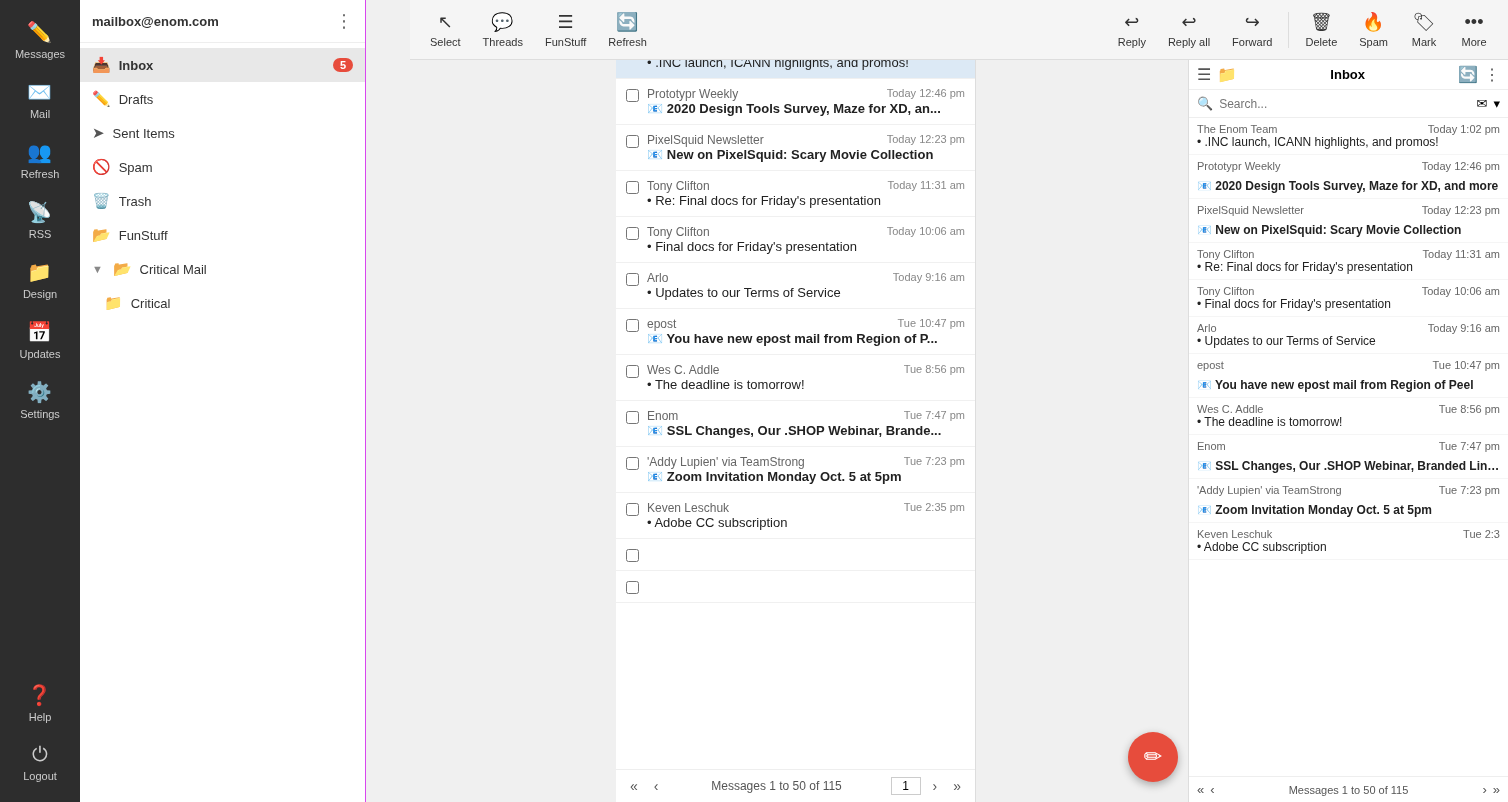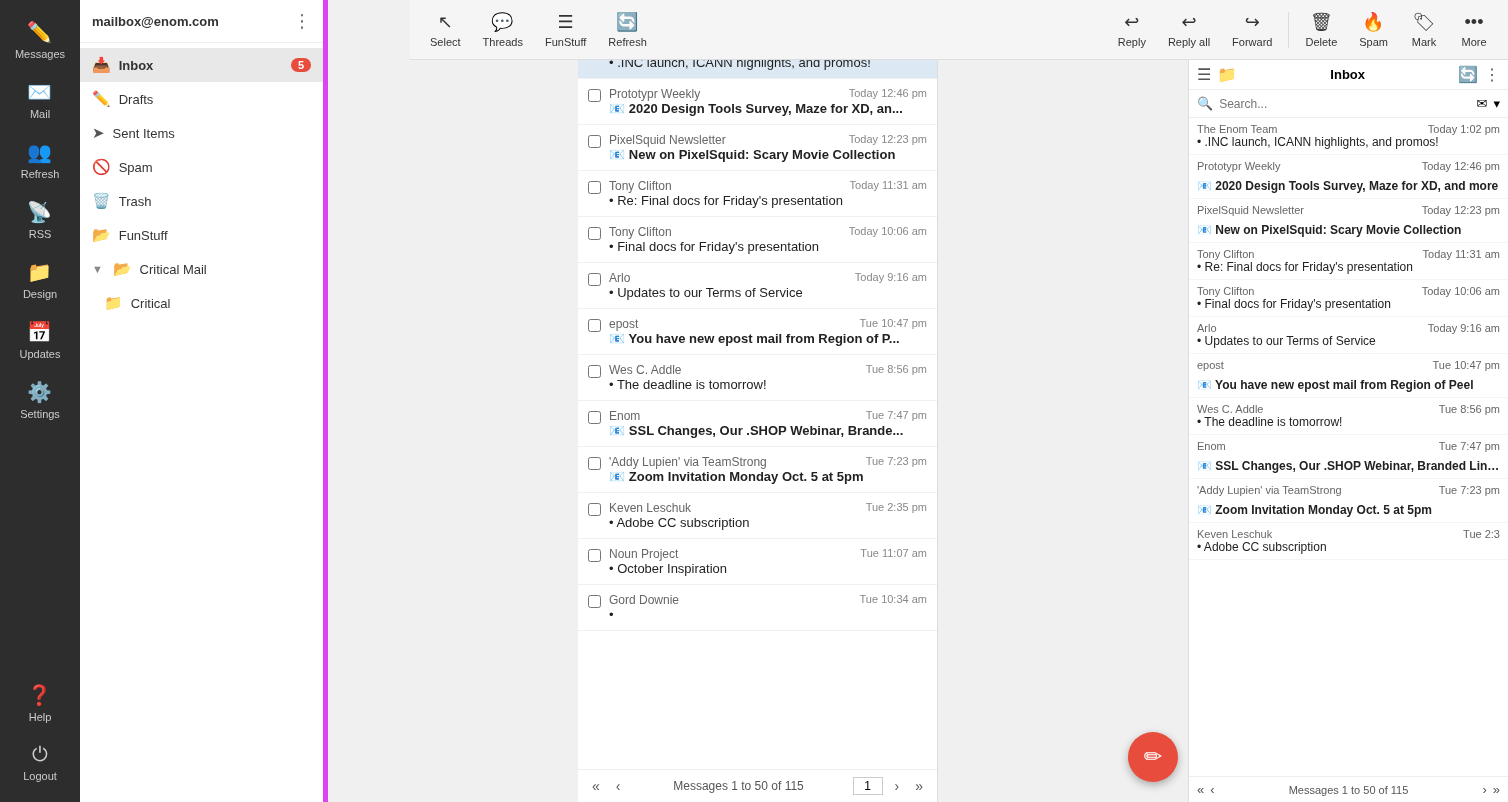--- a/index.html
+++ b/index.html
@@ -26,23 +26,23 @@
       color: #ccc;
       font-size: 11px;
       gap: 4px;
     }
     .sidebar-icon { font-size: 20px; }
     .sidebar-spacer { flex: 1; }
     .sidebar-bottom { margin-top: auto; padding-bottom: 10px; width: 100%; }
 
     
     #folder-pane {
-      width: 248px;
+      width: 286px;
       background: #fff;
-      border-right: 5px solid #d946ef;
+      border-right: 1px solid #d946ef;
       display: flex;
       flex-direction: column;
       flex-shrink: 0;
     }
     .folder-header {
       padding: 10px 12px;
       display: flex;
       align-items: center;
       justify-content: space-between;
       border-bottom: 1px solid #eee;
@@ -494,37 +494,23 @@
           <div class="msg-content">
             <div style="display: flex; justify-content: space-between;">
               <span class="msg-sender">Keven Leschuk</span>
               <span class="msg-time">Tue 2:35 pm</span>
             </div>
             <div class="msg-subject">• Adobe CC subscription</div>
           </div>
         </div>
         <div class="message-row">
           <input type="checkbox" class="msg-checkbox" style="">
-          <div class="msg-content">
-            <div style="display: flex; justify-content: space-between;">
-              <span class="msg-sender">Noun Project</span>
-              <span class="msg-time">Tue 11:07 am</span>
-            </div>
-            <div class="msg-subject">• October Inspiration</div>
-          </div>
-        </div>
-        <div class="message-row">
-          <input type="checkbox" class="msg-checkbox" style="">
-          <div class="msg-content">
-            <div style="display: flex; justify-content: space-between;">
-              <span class="msg-sender">Gord Downie</span>
-              <span class="msg-time">Tue 10:34 am</span>
-            </div>
-            <div class="msg-subject">• </div>
-          </div>
+        </div>
+        <div class="message-row">
+          <input type="checkbox" class="msg-checkbox" style="">
         </div>
       </div>
     <div class="message-footer">
       <span class="pager-btn">«</span>
       <span class="pager-btn">‹</span>
       <span class="footer-msg">Messages 1 to 50 of 115</span>
       <input class="pager-input" type="text" value="1" style="">
       <span class="pager-btn">›</span>
       <span class="pager-btn">»</span>
     </div>

